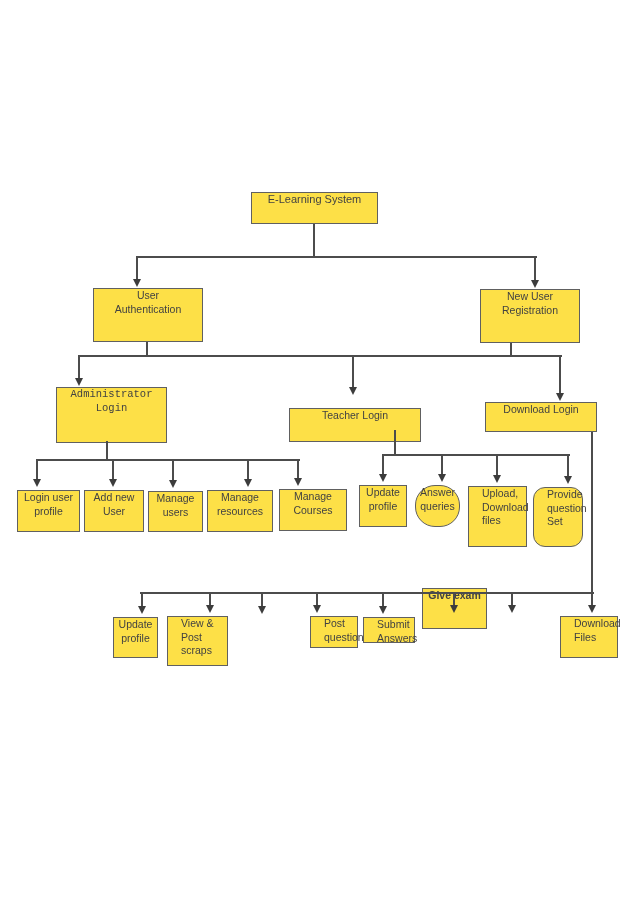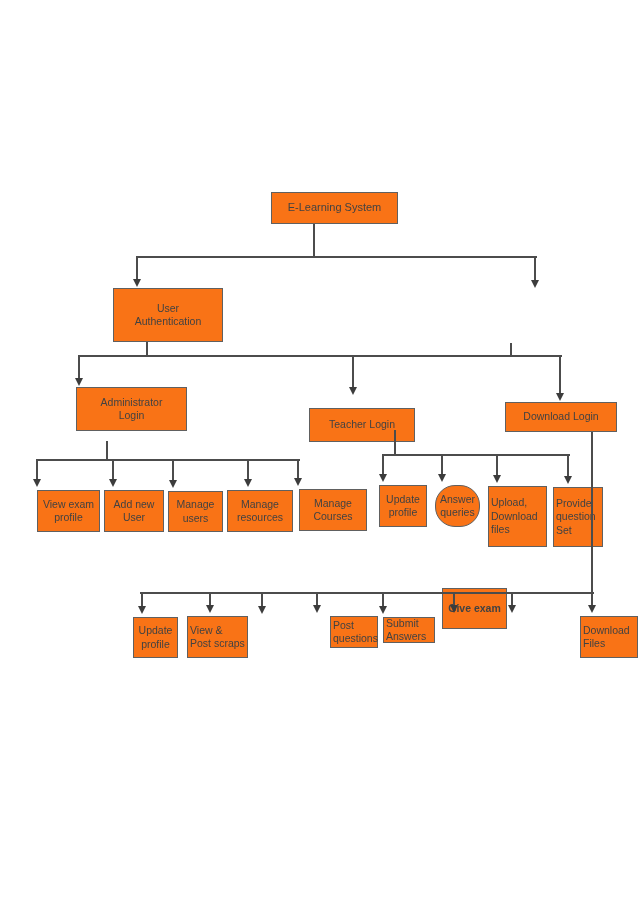--- a/index.html
+++ b/index.html
@@ -21,32 +21,30 @@
     color:#161616;
     text-decoration:underline;
     text-decoration-thickness:1.6px;
     text-underline-offset:3px;
   }
   #diagram{position:absolute;left:0;top:0;width:638px;height:903px;}
   .node{
     position:absolute;
     box-sizing:border-box;
     border:1.5px solid #606060;
-    background:#f97316;
+    background:#fde047;
     color:#424242;
     font-size:10.5px;
     line-height:13.5px;
     display:flex;
-    align-items:center;
     justify-content:center;
     text-align:center;
-    margin-left:20px;
   }
   .node span{white-space:pre-line;display:block;}
-  .node.left{justify-content:flex-start;text-align:left;padding-left:2px;}
+  .node.left{justify-content:flex-start;text-align:left;padding-left:13px;}
   .node.root-node{font-size:11px;}
   .ln{position:absolute;background:#4c4c4c;}
   .ar{
     position:absolute;width:0;height:0;
     border-left:4.5px solid transparent;
     border-right:4.5px solid transparent;
     border-top:8px solid #3c3c3c;
   }
 </style>
 </head>
@@ -58,34 +56,38 @@
   <div id="diagram">
 
     <div class="node root-node" style="left:251px;top:192px;width:127px;height:32px;">
       <span>E-Learning System</span>
     </div>
 
     <div class="node" style="left:93px;top:288px;width:110px;height:54px;">
       <span>User
 Authentication</span>
     </div>
-
-    <div class="node" style="left:56px;top:387px;width:111px;height:44px;">
+    <div class="node" style="left:480px;top:289px;width:100px;height:54px;">
+      <span>New User
+Registration</span>
+    </div>
+
+    <div class="node" style="left:56px;top:387px;width:111px;height:56px;font-family:Liberation Mono, monospace;">
       <span>Administrator
 Login</span>
     </div>
-    <div class="node" style="left:289px;top:408px;width:106px;height:34px;">
+    <div class="node" style="left:289px;top:408px;width:132px;height:34px;">
       <span>Teacher Login</span>
     </div>
     <div class="node" style="left:485px;top:402px;width:112px;height:30px;">
       <span>Download Login</span>
     </div>
 
     <div class="node" style="left:17px;top:490px;width:63px;height:42px;">
-      <span>View exam
+      <span>Login user
 profile</span>
     </div>
     <div class="node" style="left:84px;top:490px;width:60px;height:42px;">
       <span>Add new
 User</span>
     </div>
     <div class="node" style="left:148px;top:491px;width:55px;height:41px;">
       <span>Manage
 users</span>
     </div>
@@ -104,31 +106,31 @@
     </div>
     <div class="node" style="left:415px;top:485px;width:45px;height:42px;border-radius:20px;">
       <span>Answer
 queries</span>
     </div>
     <div class="node left" style="left:468px;top:486px;width:59px;height:61px;">
       <span>Upload,
 Download
 files</span>
     </div>
-    <div class="node left" style="left:533px;top:487px;width:50px;height:60px;">
+    <div class="node left" style="left:533px;top:487px;width:50px;height:60px;border-radius:12px;">
       <span>Provide
 question
 Set</span>
     </div>
 
     <div class="node" style="left:113px;top:617px;width:45px;height:41px;">
       <span>Update
 profile</span>
     </div>
-    <div class="node left" style="left:167px;top:616px;width:61px;height:42px;">
+    <div class="node left" style="left:167px;top:616px;width:61px;height:50px;">
       <span>View &amp;
 Post scraps</span>
     </div>
     <div class="node left" style="left:310px;top:616px;width:48px;height:32px;">
       <span>Post
 questions</span>
     </div>
     <div class="node left" style="left:363px;top:617px;width:52px;height:26px;">
       <span>Submit
 Answers</span>

